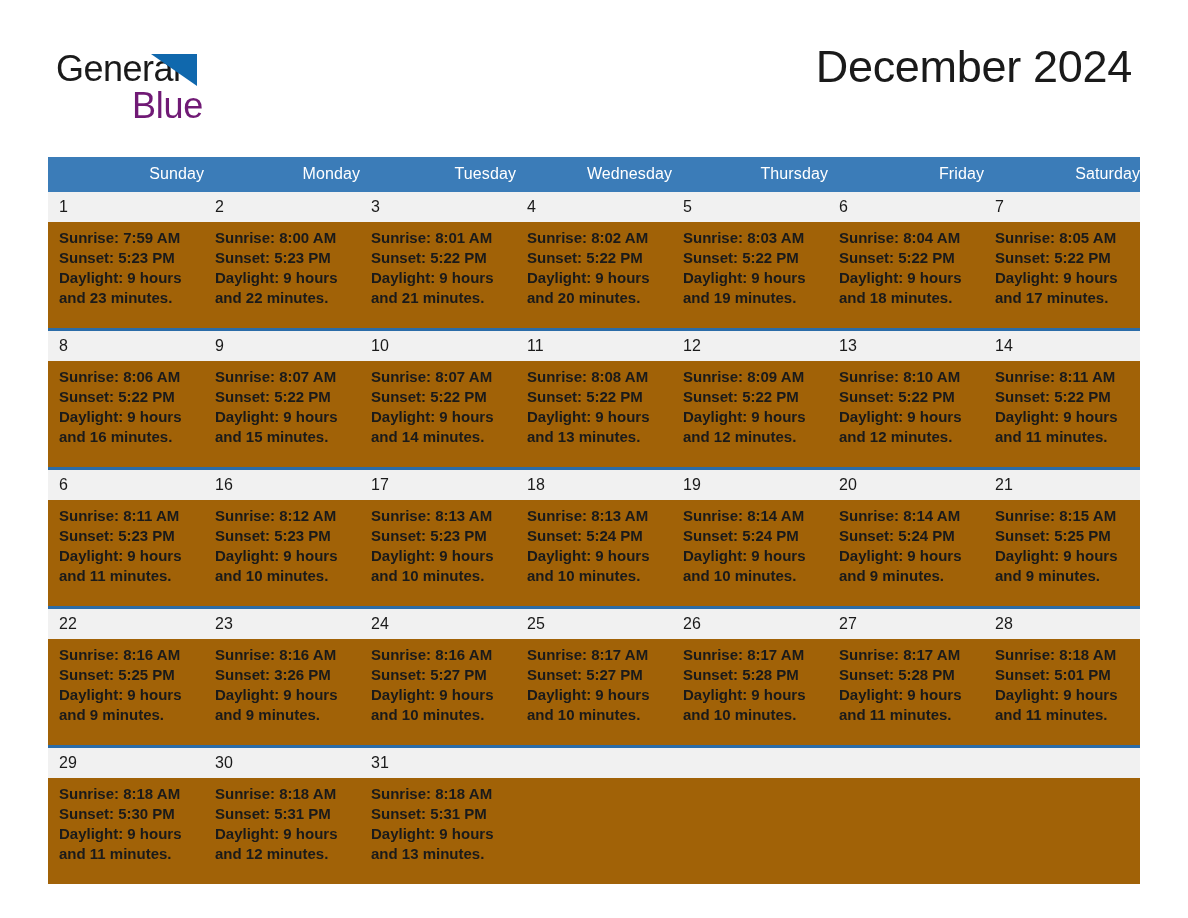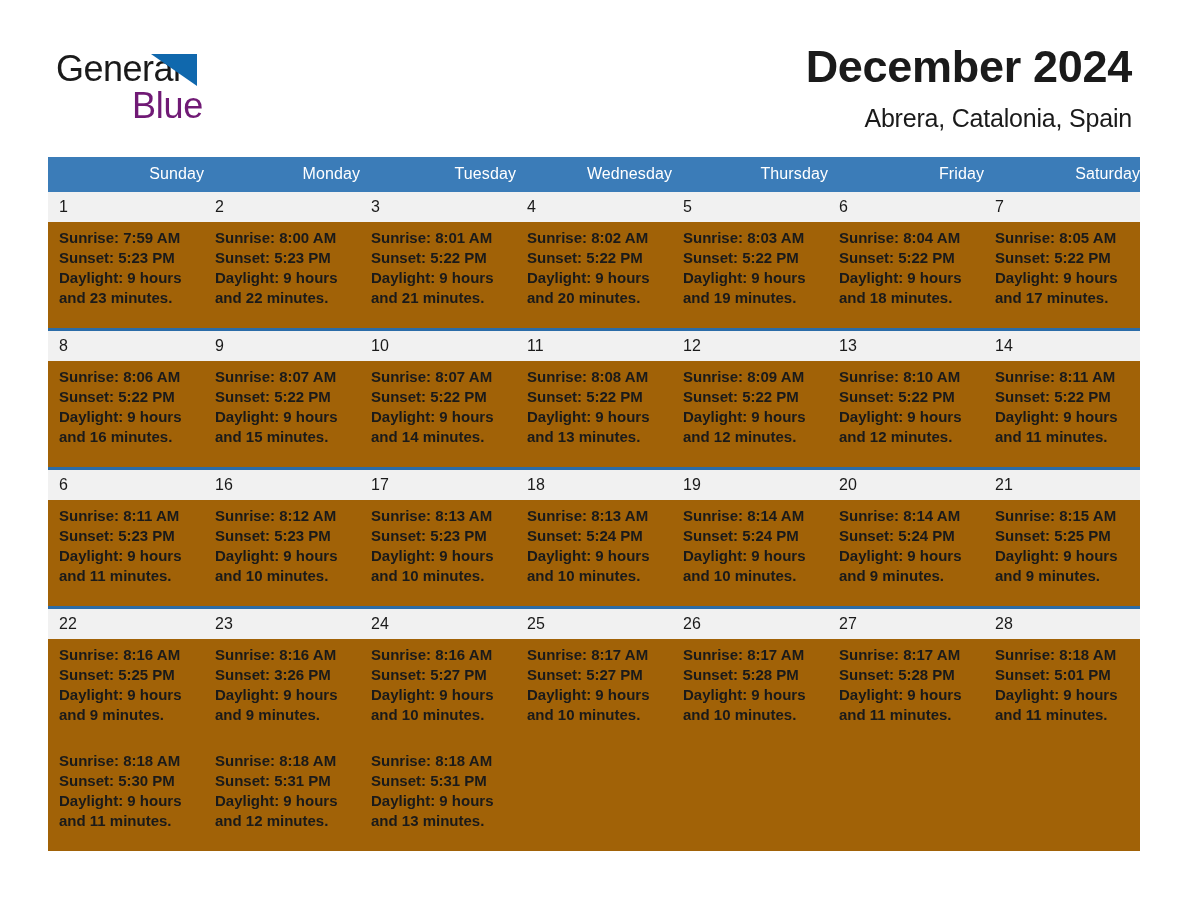--- a/index.html
+++ b/index.html
@@ -69,21 +69,21 @@
   .title-block {
     position: absolute;
     right: 56px;
     top: 40px;
     text-align: right;
   }
   .month-title {
     font-size: 45px;
     color: #1a1a1a;
     line-height: 54px;
-    font-weight: bold;
+    font-weight: normal;
     margin: 0;
     letter-spacing: -0.3px;
   }
   .location {
     font-size: 25px;
     color: #1a1a1a;
     line-height: 32px;
     margin: 8px 0 0 0;
     font-weight: normal;
     letter-spacing: -0.2px;
@@ -153,21 +153,20 @@
         <span class="logo-general">General</span>
         <span class="logo-triangle"></span>
       </div>
       <div class="logo-row2">
         <span class="logo-blue">Blue</span>
       </div>
     </div>
 
     <div class="title-block">
       <h1 class="month-title">December 2024</h1>
-      <h2 class="location">Abrera, Catalonia, Spain</h2>
     </div>
 
   </div>
 
   <div class="calendar">
     <table class="cal">
       <colgroup>
         <col>
           <col>
           <col>
@@ -399,20 +398,29 @@
             <div class="info-line">and 11 minutes.</div>
           </td>
           <td>
             <div class="info-line">Sunrise: 8:18 AM</div>
             <div class="info-line">Sunset: 5:01 PM</div>
             <div class="info-line">Daylight: 9 hours</div>
             <div class="info-line">and 11 minutes.</div>
           </td>
         </tr>
 
+        <tr class="daynum-row">
+          <td>29</td>
+          <td>30</td>
+          <td>31</td>
+          <td class="empty"></td>
+          <td class="empty"></td>
+          <td class="empty"></td>
+          <td class="empty"></td>
+        </tr>
         <tr class="info-row">
           <td>
             <div class="info-line">Sunrise: 8:18 AM</div>
             <div class="info-line">Sunset: 5:30 PM</div>
             <div class="info-line">Daylight: 9 hours</div>
             <div class="info-line">and 11 minutes.</div>
           </td>
           <td>
             <div class="info-line">Sunrise: 8:18 AM</div>
             <div class="info-line">Sunset: 5:31 PM</div>

